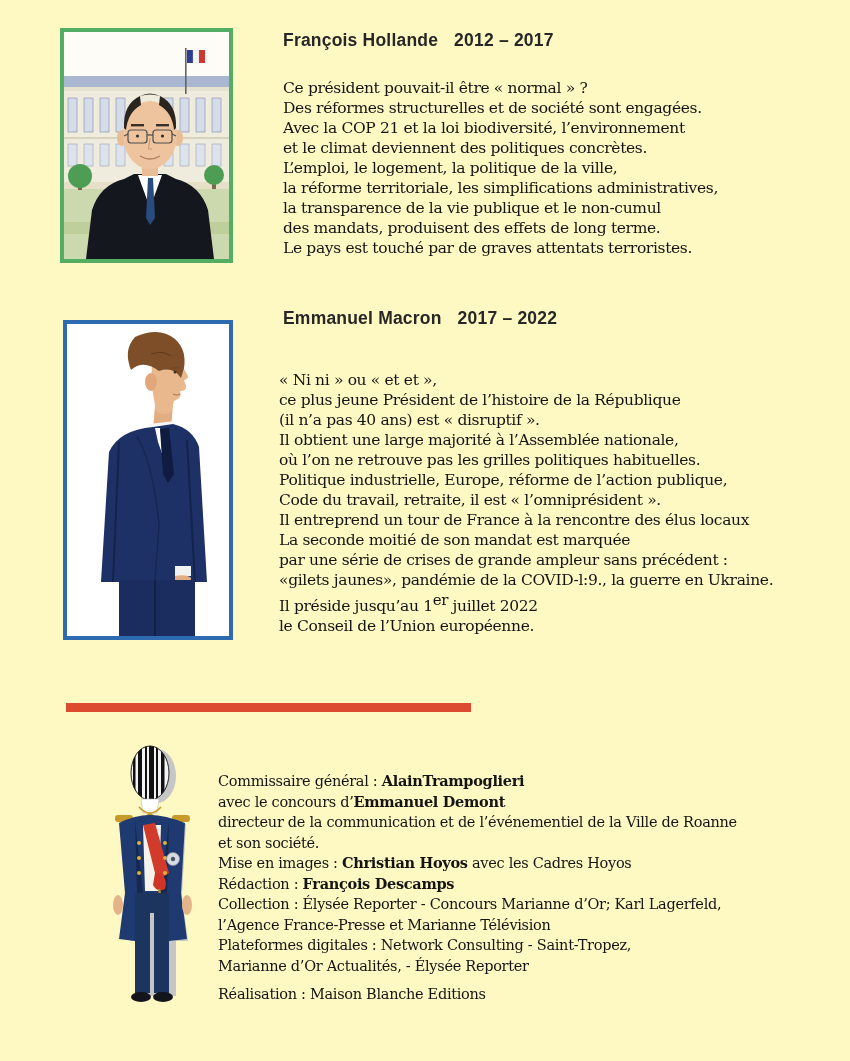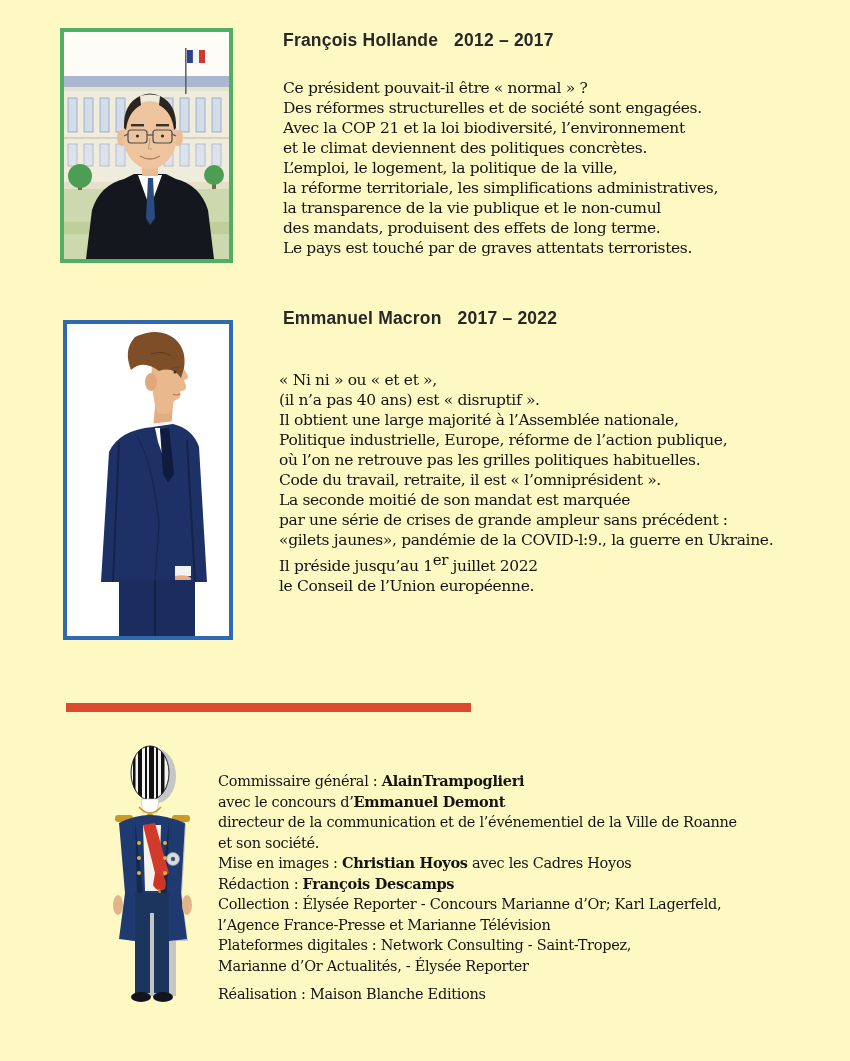--- a/index.html
+++ b/index.html
@@ -162,25 +162,27 @@
         <path d="M88,256 L88,312" stroke="#122145" stroke-width="2"></path>
       </g>
     </svg>
   </div>
 
   <div class="abs sans-title" id="macron-title">
     <span>Emmanuel Macron</span><span class="years">2017 – 2022</span>
   </div>
   <div class="abs paragraph" id="macron-paragraph">
     <div class="pline">« Ni ni » ou « et et »,</div>
+    <div class="pline">ce plus jeune Président de l’histoire de la République</div>
     <div class="pline">(il n’a pas 40 ans) est « disruptif ».</div>
     <div class="pline">Il obtient une large majorité à l’Assemblée nationale,</div>
+    <div class="pline">où l’on ne retrouve pas les grilles politiques habituelles.</div>
     <div class="pline">Politique industrielle, Europe, réforme de l’action publique,</div>
-    <div class="pline">où l’on ne retrouve pas les grilles politiques habituelles.</div>
     <div class="pline">Code du travail, retraite, il est « l’omniprésident ».</div>
+    <div class="pline">Il entreprend un tour de France à la rencontre des élus locaux</div>
     <div class="pline">La seconde moitié de son mandat est marquée</div>
     <div class="pline">par une série de crises de grande ampleur sans précédent :</div>
     <div class="pline">«gilets jaunes», pandémie de la COVID-l:9., la guerre en Ukraine.</div>
     <div class="pline"><span>Il préside jusqu’au 1</span><sup>er</sup><span> juillet 2022</span></div>
     <div class="pline">le Conseil de l’Union européenne.</div>
   </div>
 
   <div class="abs" id="red-bar"></div>
 
   <div class="abs" id="mannequin">

